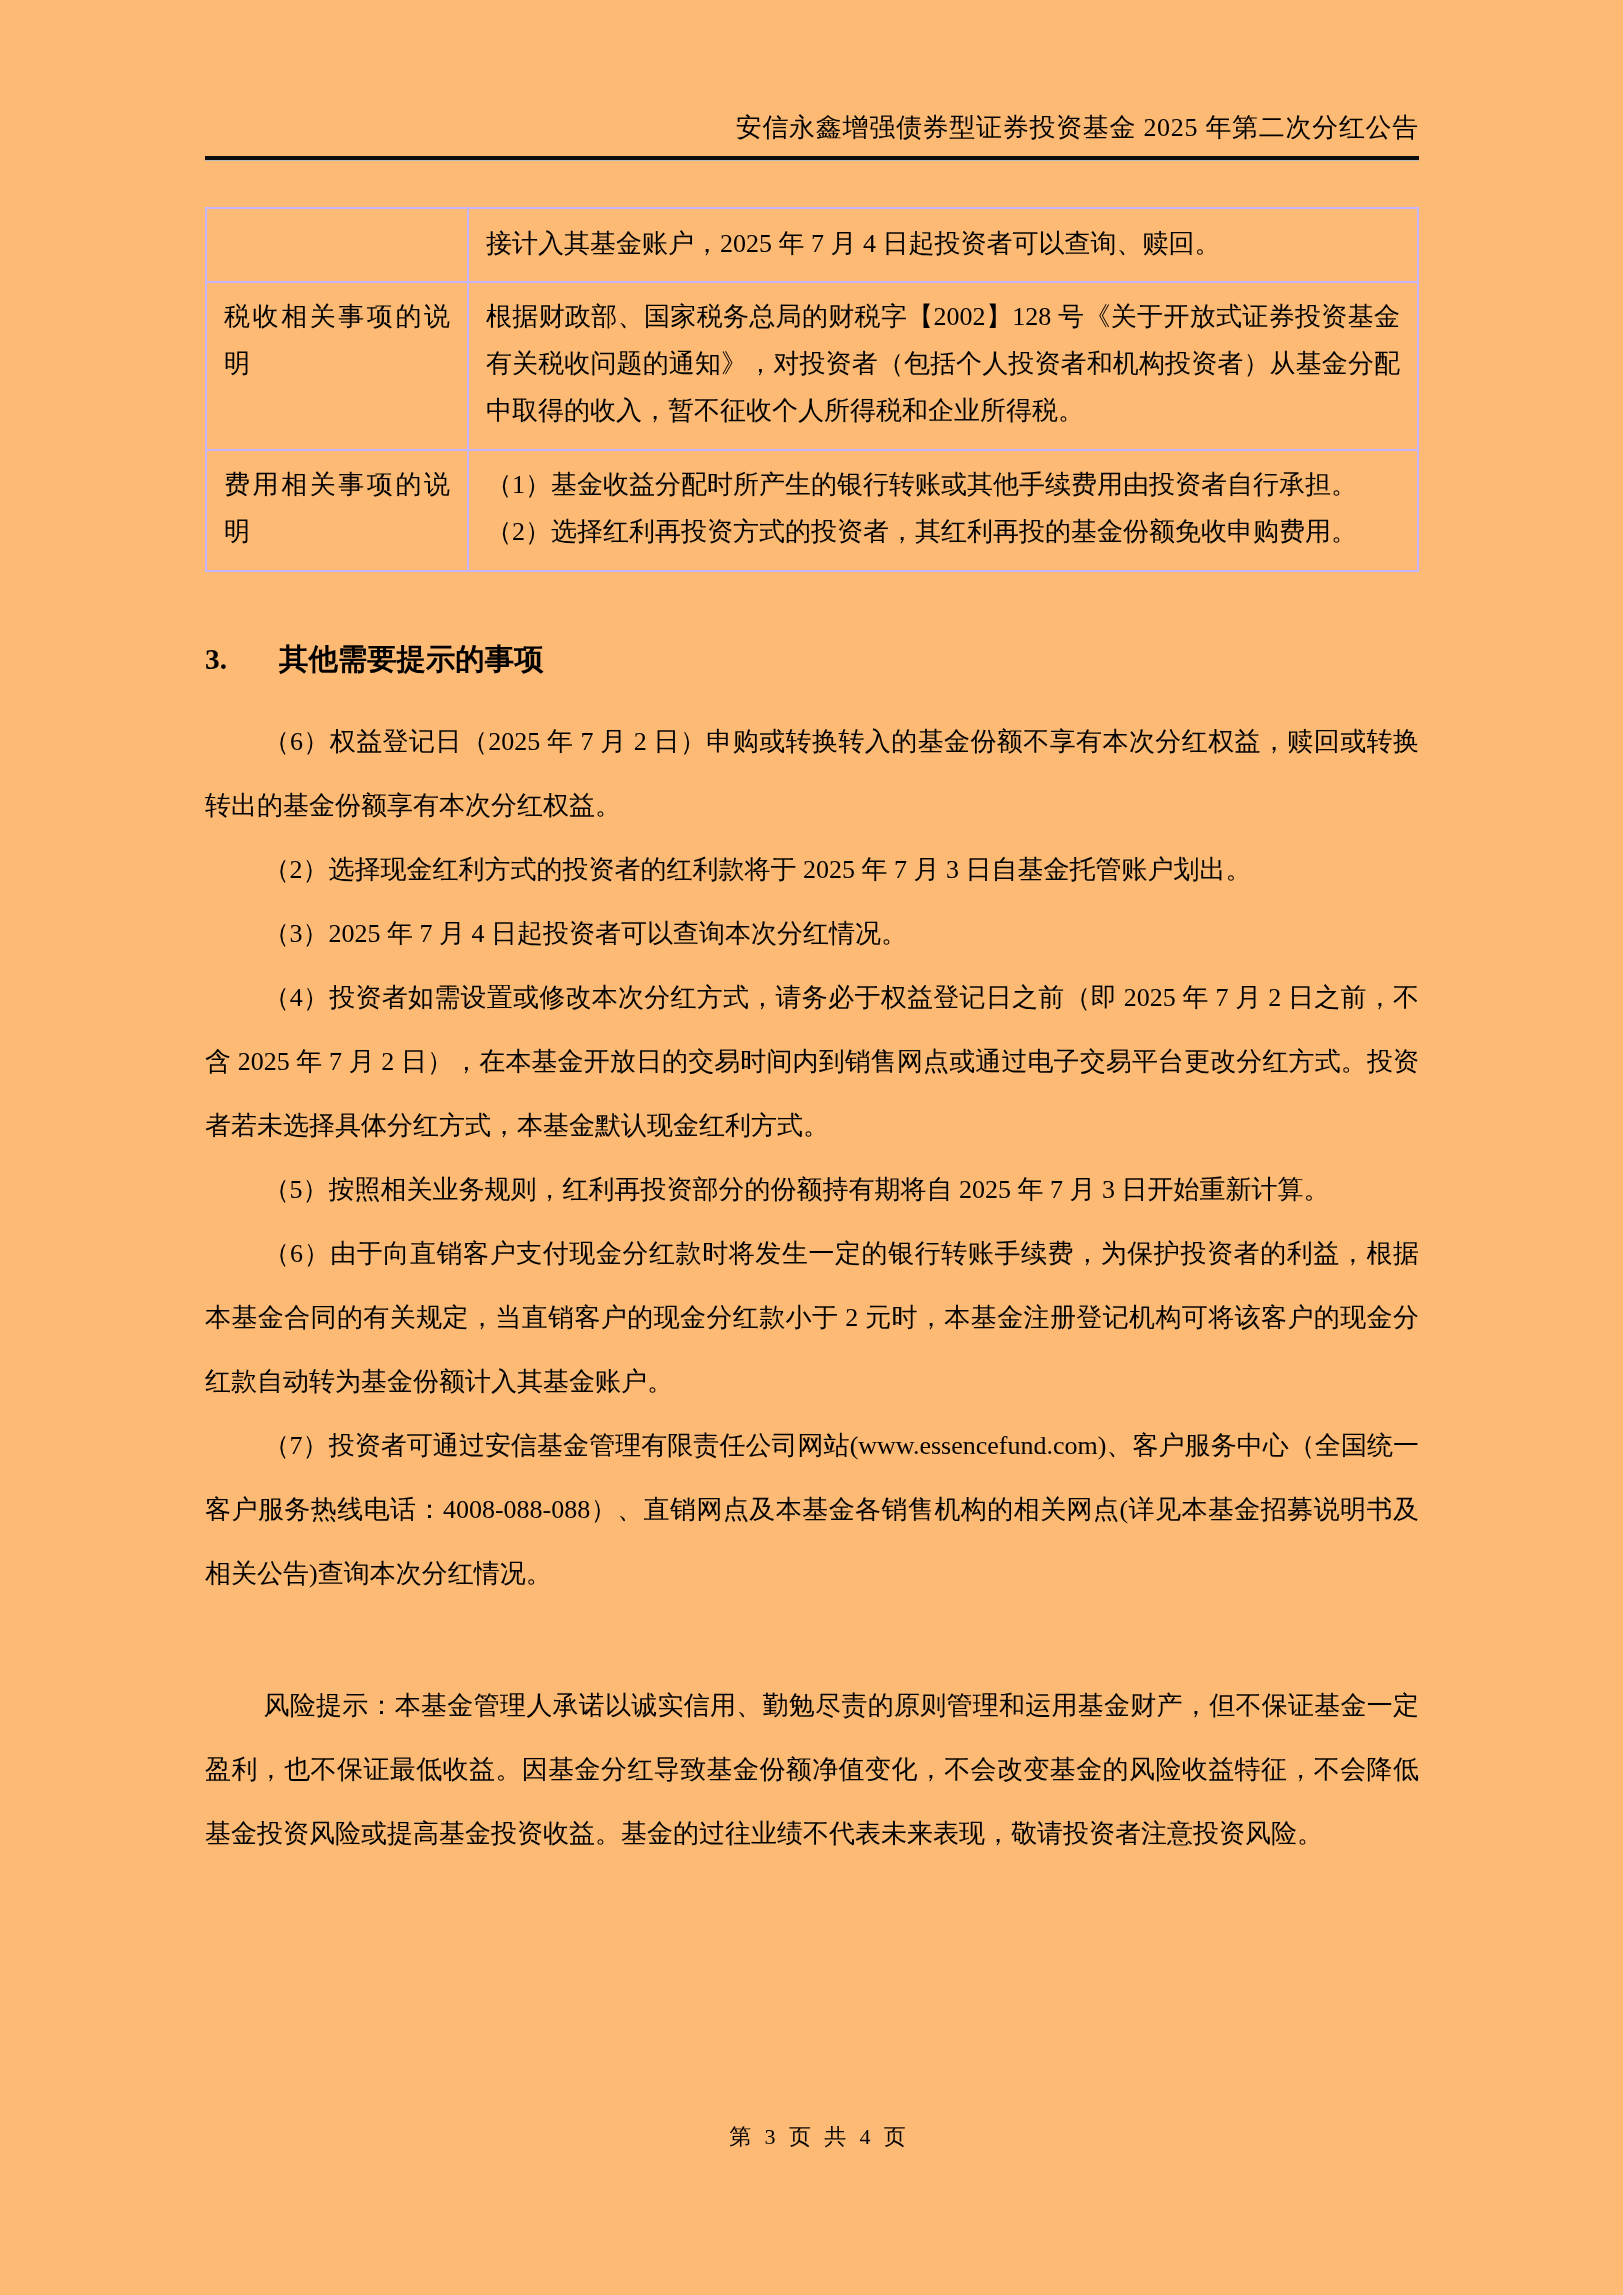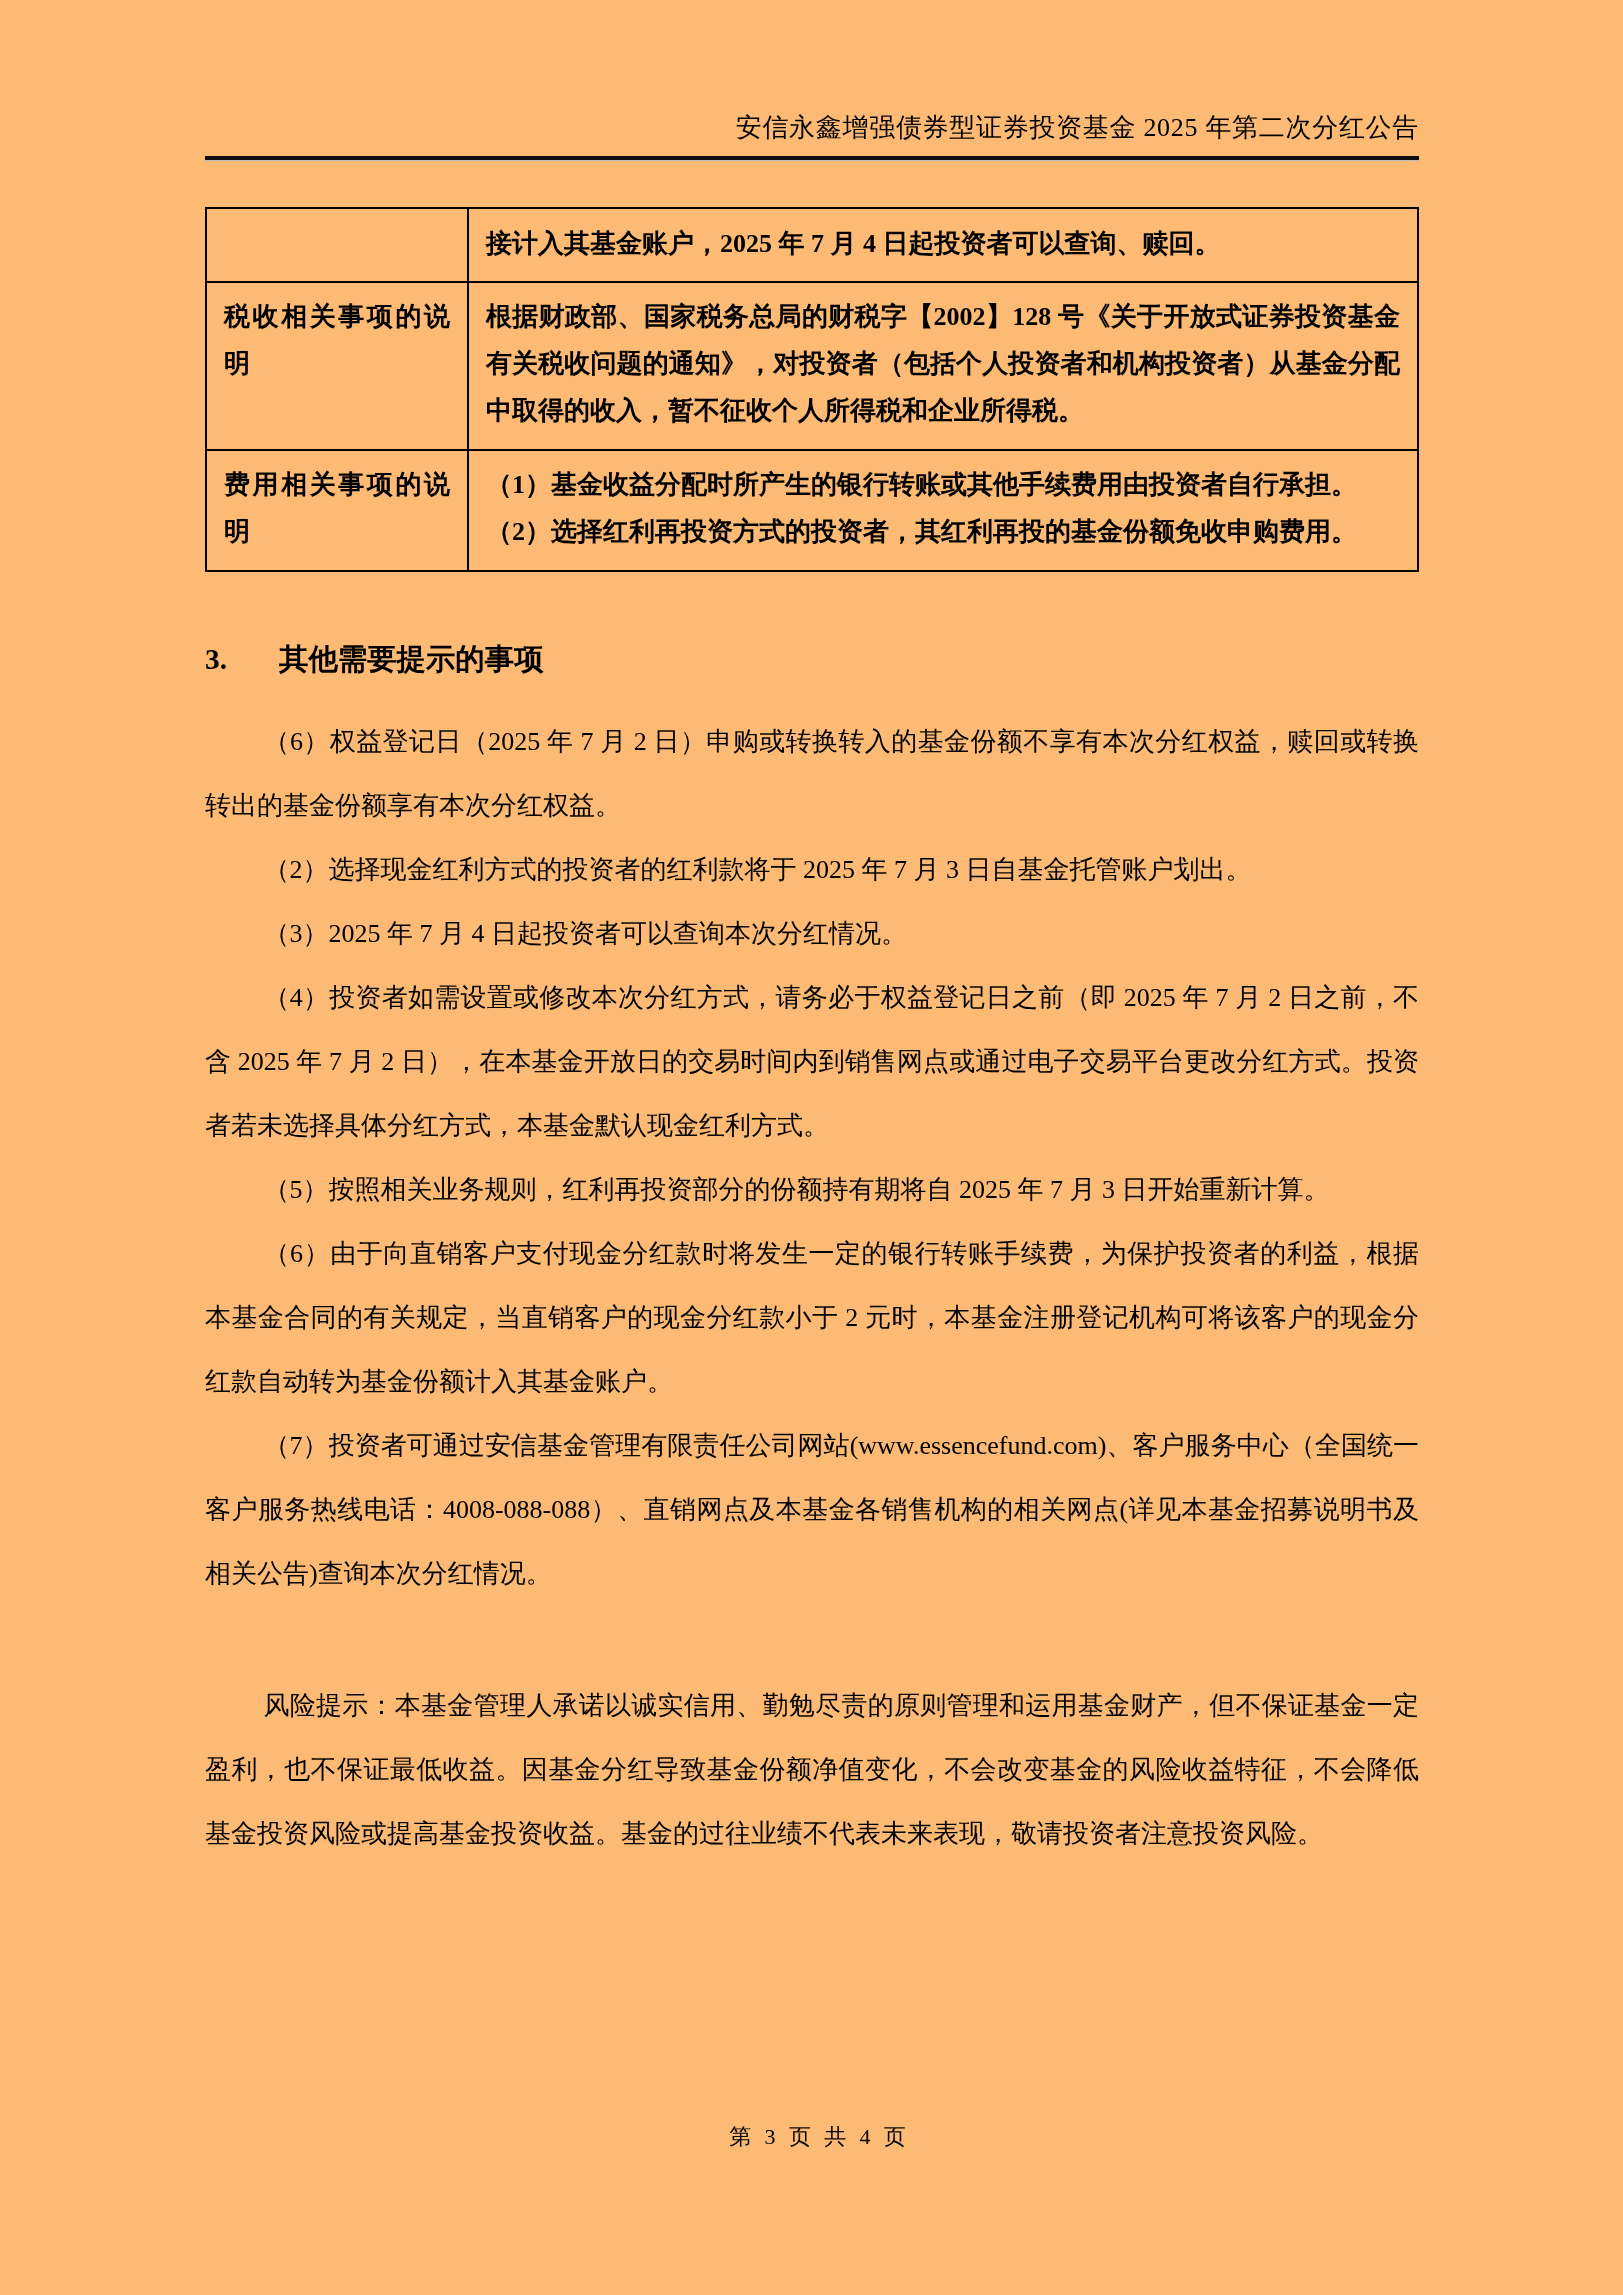--- a/index.html
+++ b/index.html
@@ -34,26 +34,25 @@
     border-bottom: 1.3px solid #bbbbbb;
   }
   table.info-table {
     margin-top: 46px;
     width: 100%;
     border-collapse: collapse;
     table-layout: fixed;
     font-size: 26px;
   }
   table.info-table td {
-    border: 2px solid #000000;
+    border: 2px solid #c4b5fd;
     vertical-align: top;
     padding: 10.5px 17px 14.4px 17px;
     line-height: 47px;
     text-align: justify;
-    font-weight: bold;
   }
   td.cell-label { width: 226px; }
   .cell-line { margin: 0; }
   .section-heading {
     margin-top: 68px;
     display: flex;
     align-items: baseline;
     font-weight: bold;
     font-size: 29.4px;
     line-height: 39px;

